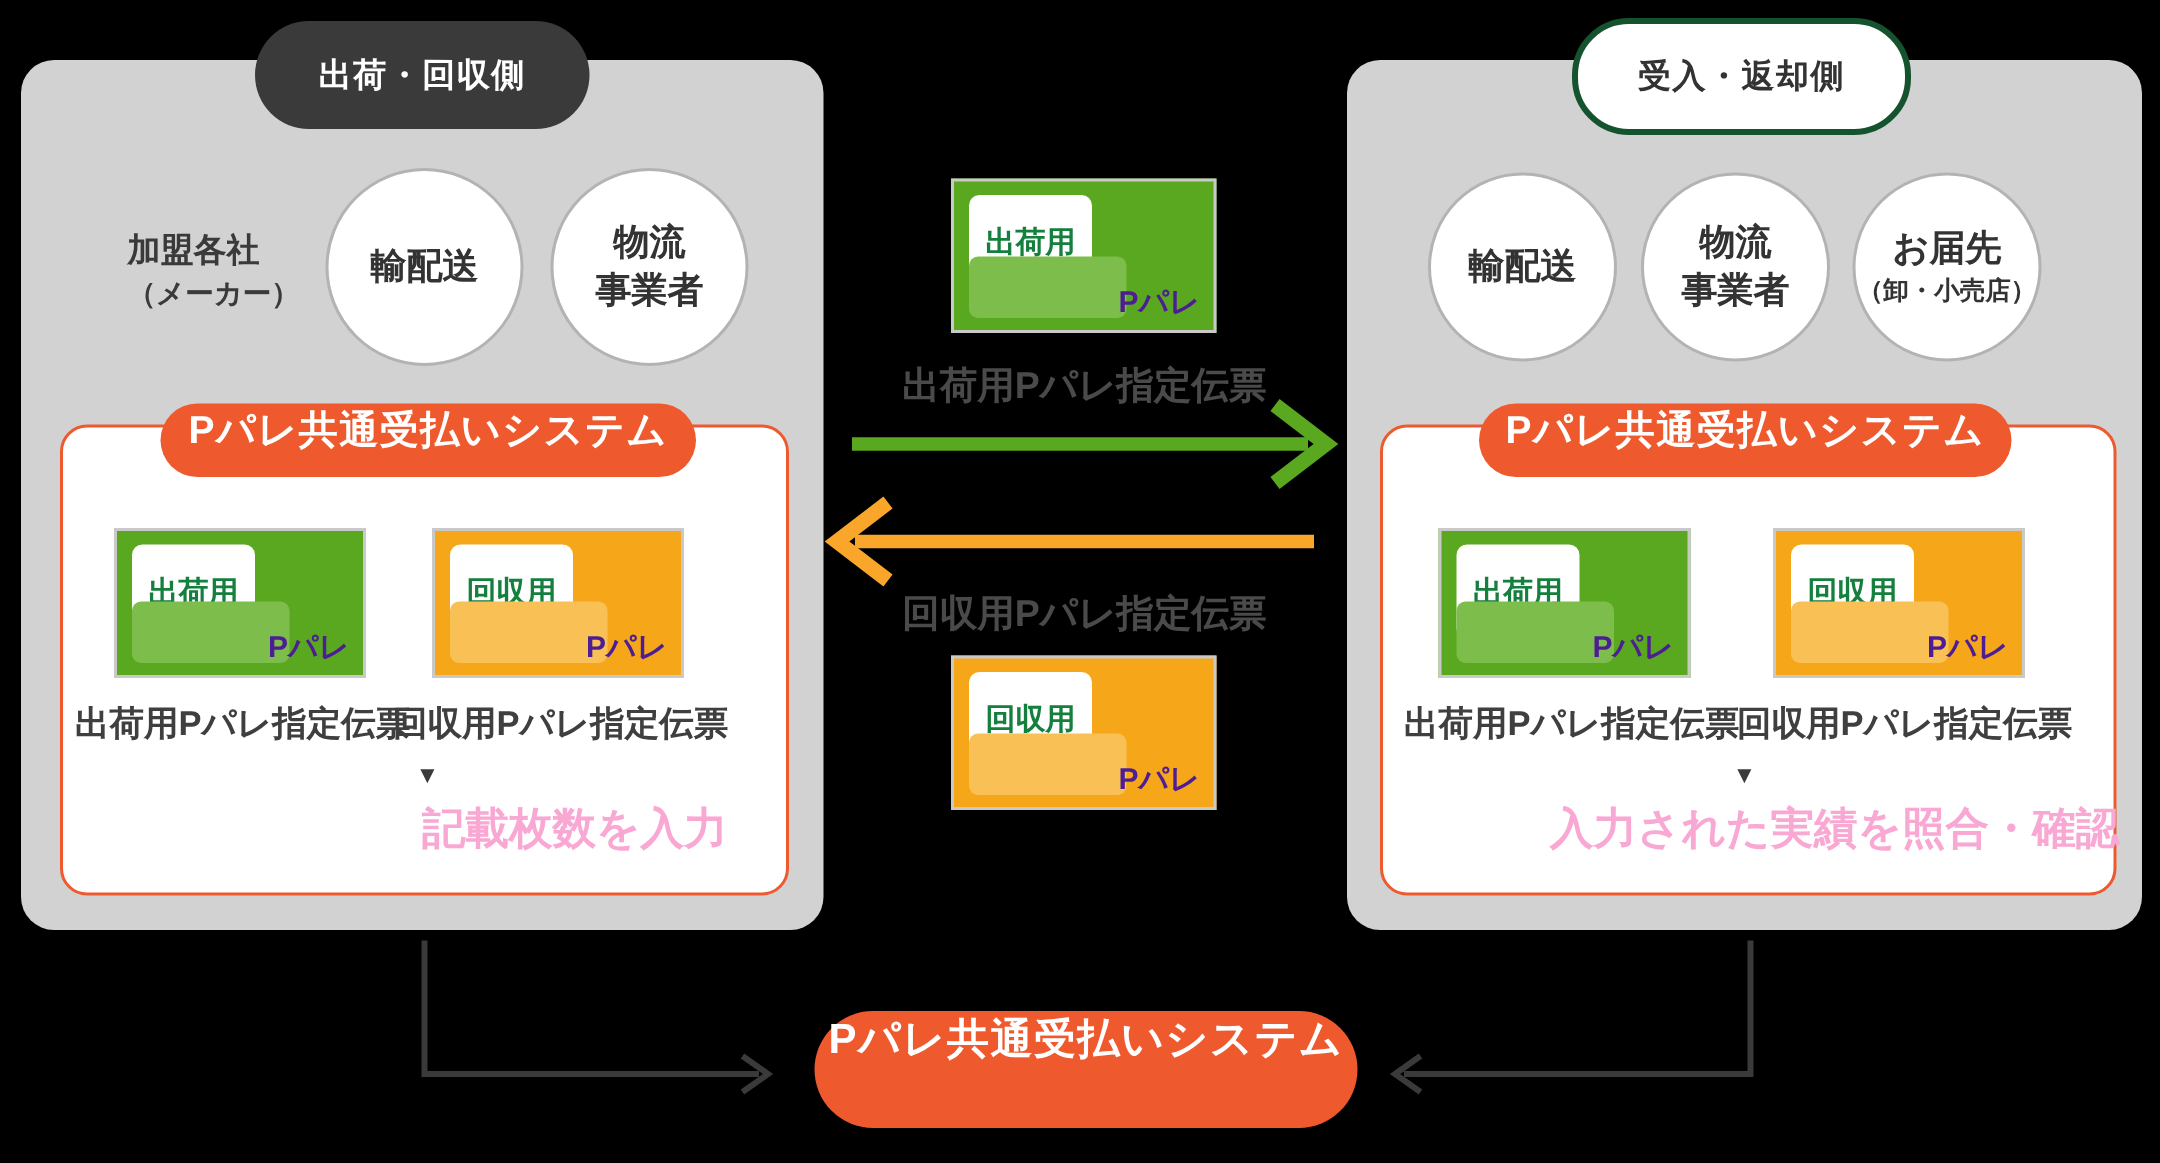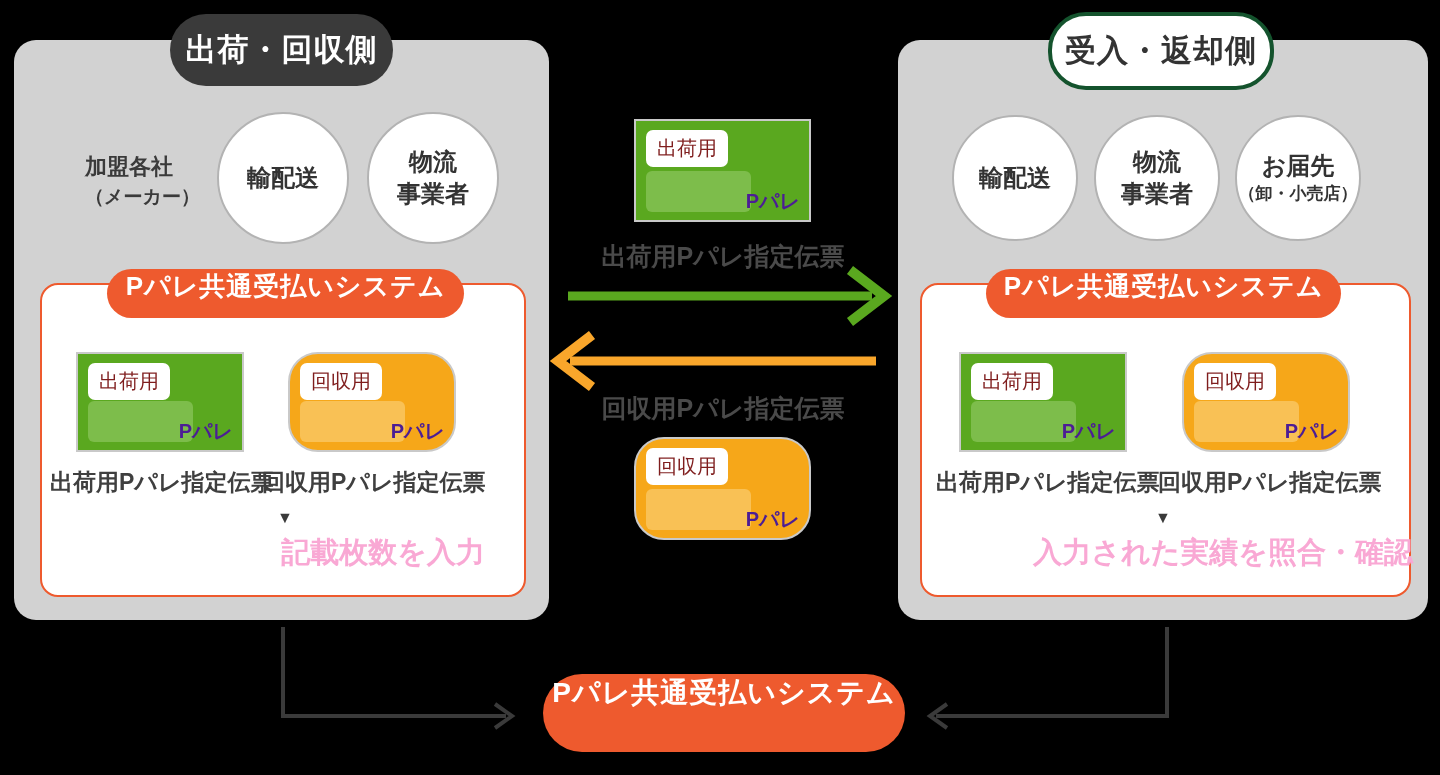--- a/index.html
+++ b/index.html
@@ -9,21 +9,21 @@
     position:relative; overflow:hidden;
   }
   #canvas { position:absolute; left:0; top:0; width:1440px; height:775px; }
 
   .panel { position:absolute; top:40px; width:535px; height:580px;
            background:#d2d2d2; border-radius:22px; }
   .panel.left  { left:14px; }
   .panel.right { left:898px; width:530px; }
 
   .title-pill { position:absolute; display:flex; align-items:center; justify-content:center;
-                font-size:31px; font-weight:bold; border-radius:38px; letter-spacing:1px;font-family:Liberation Serif, serif; }
+                font-size:22px; font-weight:bold; border-radius:38px; letter-spacing:1px;font-family:Liberation Serif, serif; }
   .title-pill.dark  { left:170px; top:14px; width:223px; height:72px; background:#3a3a3a; color:#fff; }
   .title-pill.light { left:1048px; top:12px; width:218px; height:70px; background:#fff;
                       border:4px solid #14532d; color:#333; }
 
   .member { position:absolute; left:85px; top:150px; color:#3a3a3a; font-weight:600;
             line-height:1.5; }
   .member .l1 { display:block; font-size:22px; }
   .member .l2 { display:block; font-size:19px; }
 
   .circle { position:absolute; background:#fff; border:2px solid #b3b3b3; border-radius:50%;
@@ -41,25 +41,25 @@
   .sys-pill { position:absolute; display:flex; align-items:flex-start; justify-content:center;
               background:#ee5a2e; color:#fff; font-weight:bold; border-radius:26px;
               font-size:26px; letter-spacing:1px; }
   .sys-pill.lp { left:107px; top:269px; width:357px; height:49px; }
   .sys-pill.rp { left:986px; top:269px; width:355px; height:49px; }
   .sys-pill.bottom { left:543px; top:674px; width:362px; height:78px; border-radius:40px;
                      font-size:28px; }
 
   .card { position:absolute; border:2px solid #c9c9c9; box-sizing:border-box; }
   .card.green  { background:#5aa81f; }
-  .card.orange { background:#f6a719;border-radius:30px; }
+  .card.orange { background:#f6a719; }
   .card.panel-size  { width:168px; height:100px; }
   .card.center-size { width:177px; height:103px; }
-  .card-tag { position:absolute; left:10px; top:9px; background:#fff; color:#7f1d1d;
-              font-weight:normal; font-size:20px; padding:5px 11px; border-radius:7px; }
+  .card-tag { position:absolute; left:10px; top:9px; background:#fff; color:#15803d;
+              font-weight:bold; font-size:20px; padding:18px 11px; border-radius:7px; }
   .card-inner { position:absolute; left:10px; bottom:8px; width:105px; height:41px;
                 border-radius:6px; }
   .card.green  .card-inner { background:#7dbd4b; }
   .card.orange .card-inner { background:#f9c155; }
   .card-brand { position:absolute; right:9px; bottom:5px; color:#4c1d95; font-weight:bold;
                 font-size:20px; }
 
   .caption { position:absolute; top:467px; width:220px; text-align:center; font-size:23px;
              color:#3f3f3f; font-weight:600; white-space:nowrap; }
   .center-label { position:absolute; width:340px; text-align:center; font-size:25px;

